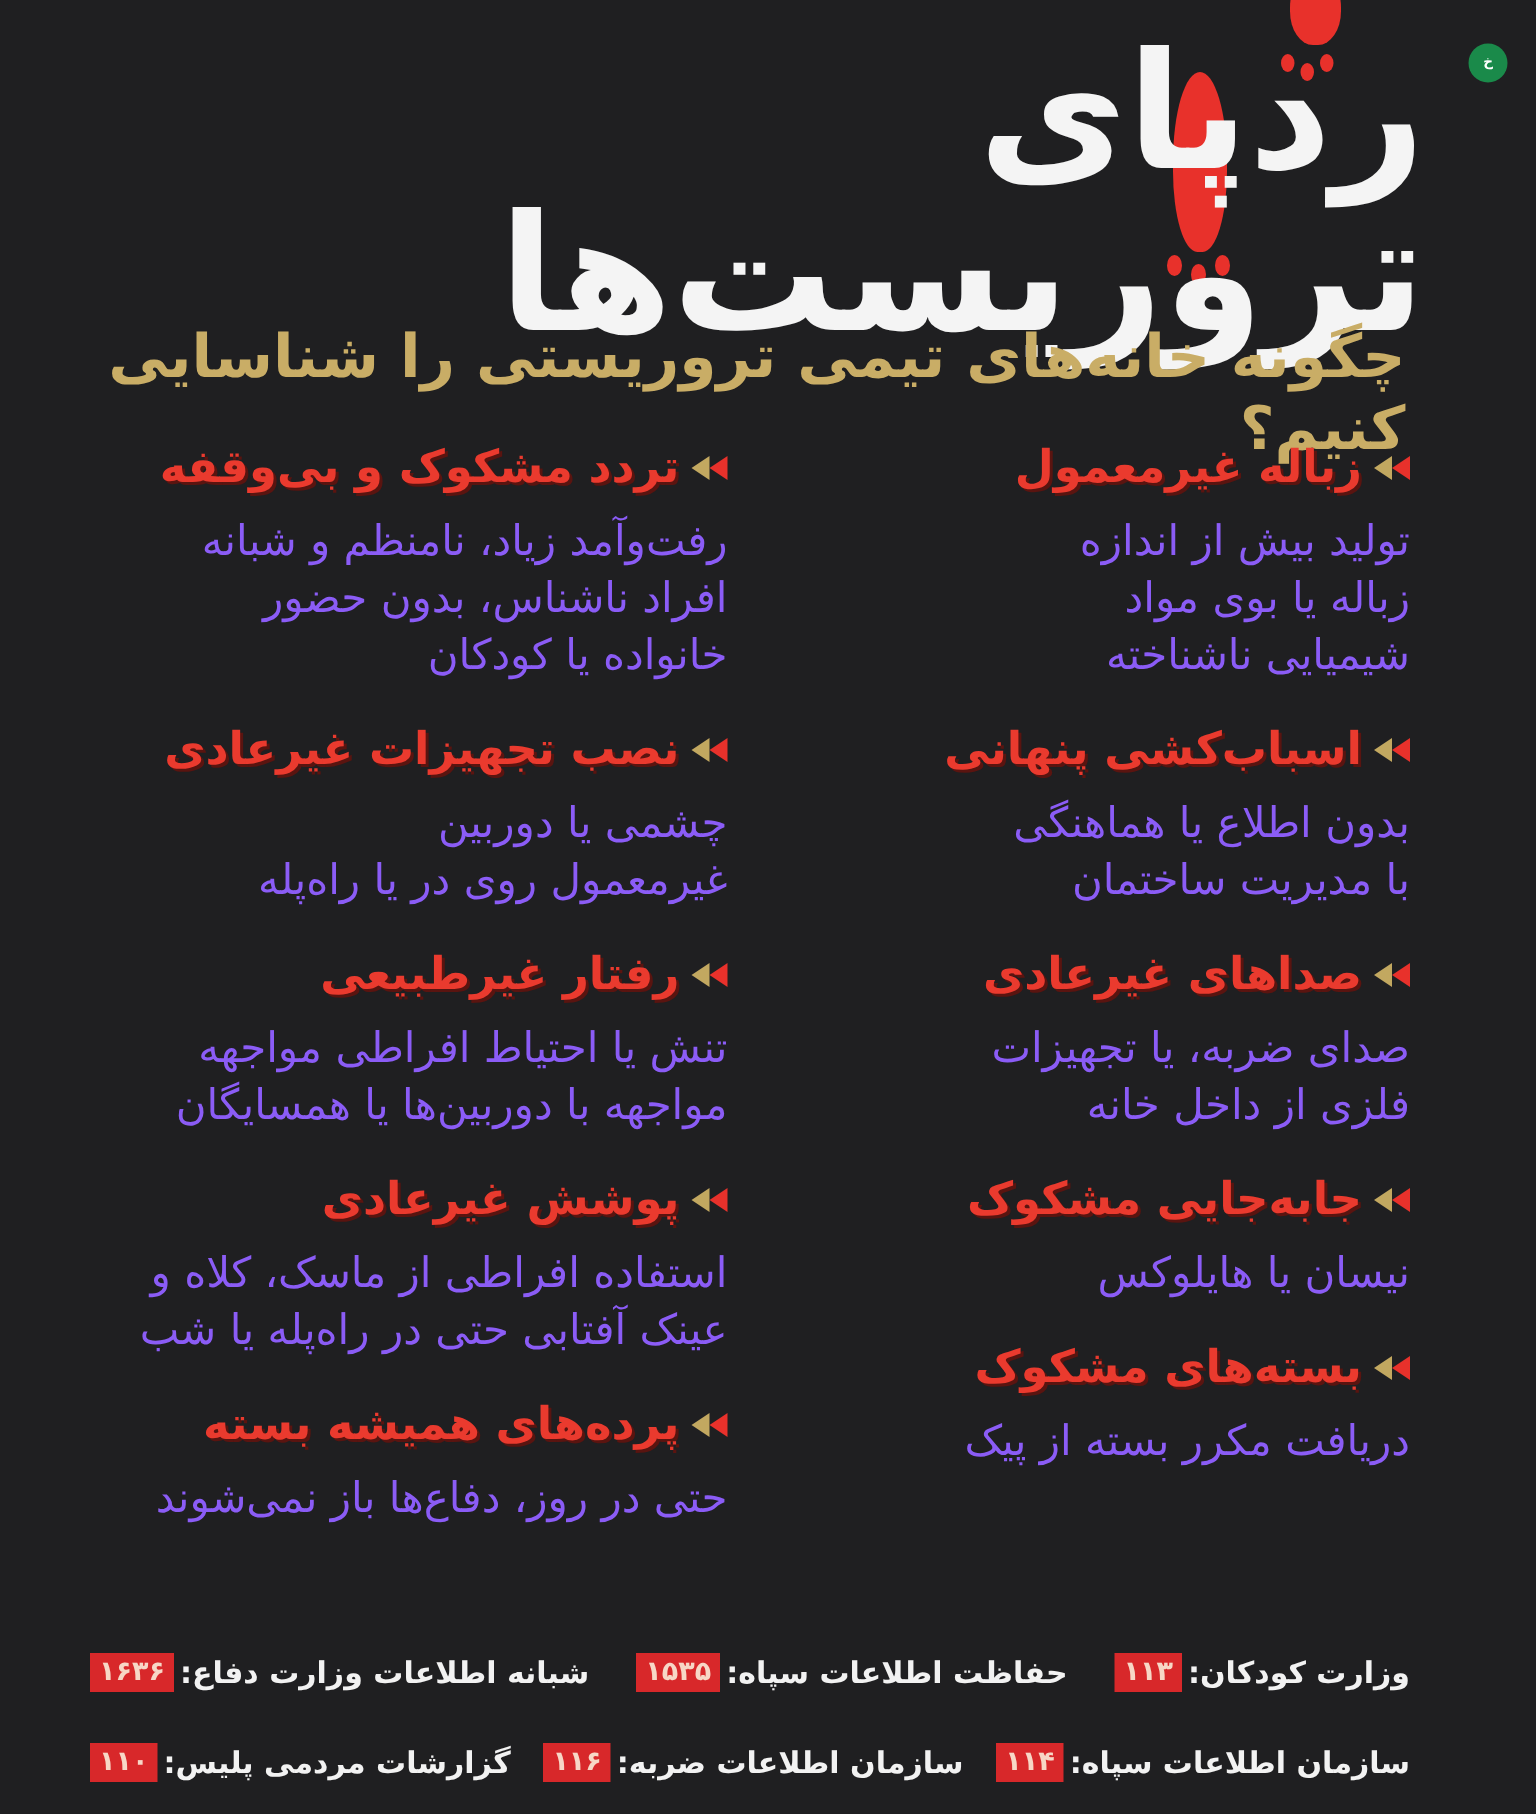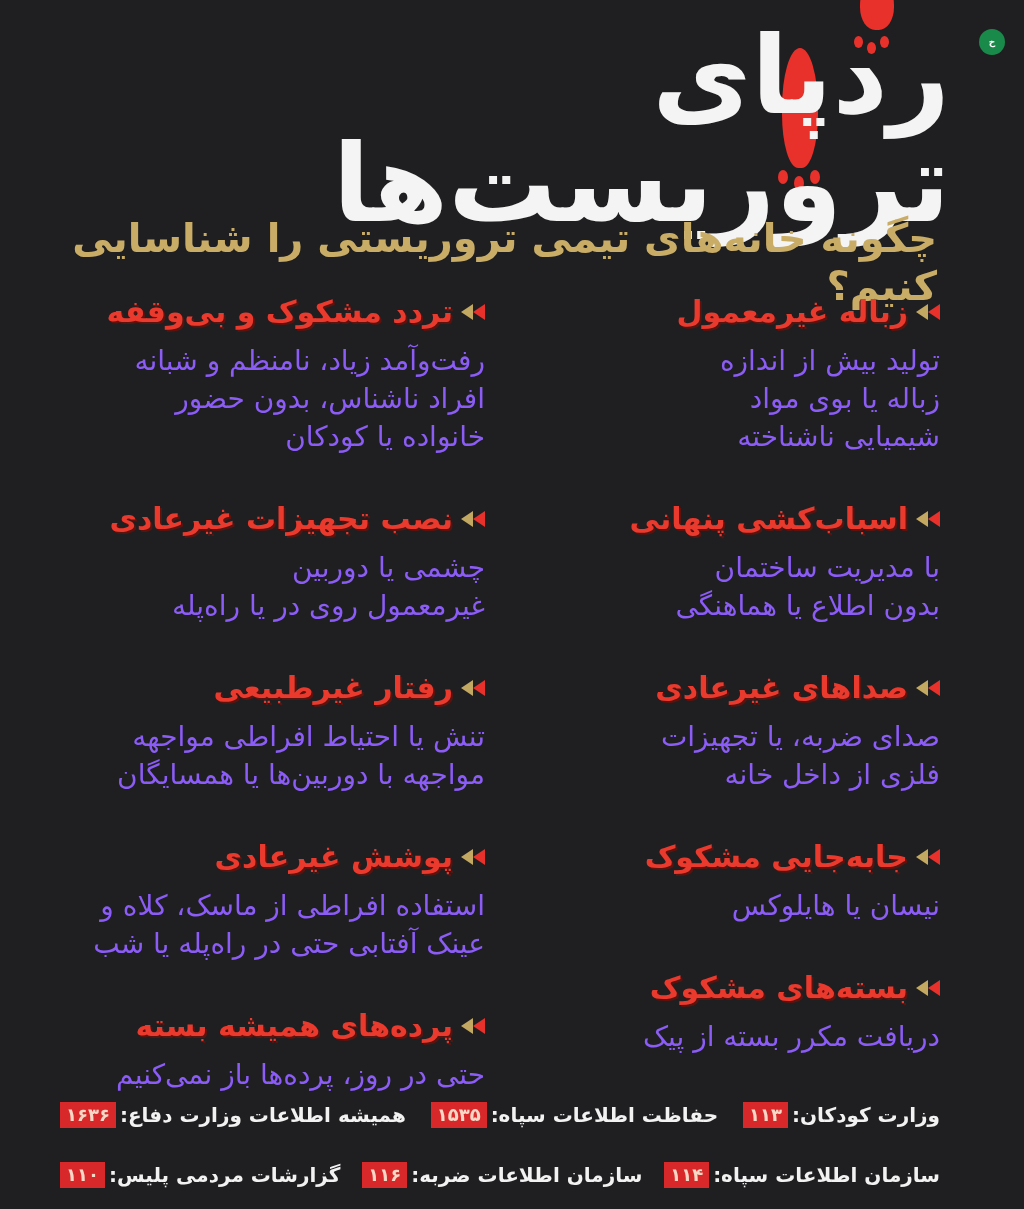--- a/index.html
+++ b/index.html
@@ -12,21 +12,21 @@
     .title-wrap { position: absolute; top: 60px; left: 90px; width: 860px; height: 140px; display: flex; align-items: center; }
     .title { font-family: "DejaVu Sans", sans-serif; font-weight: bold; font-size: 108px; color: #f4f4f4; letter-spacing: -2px; line-height: 1; }
 
     .footprints { position: absolute; top: 0; left: 750px; width: 150px; height: 200px; }
     .fp { position: absolute; background: #e8312b; border-radius: 50% 50% 45% 45%; }
     .toe { position: absolute; background: #e8312b; border-radius: 50%; }
 
     .subtitle { position: absolute; top: 214px; right: 87px; width: 880px; text-align: right; font-weight: bold; font-size: 40px; color: #c9ad66; line-height: 1.2; }
 
     .grid { position: absolute; top: 290px; left: 90px; width: 850px; display: grid; grid-template-columns: 1fr 1fr; column-gap: 60px; }
-    .col { display: flex; flex-direction: column; gap: 19px; }
+    .col { display: flex; flex-direction: column; }
     .item { margin-bottom: 22px; }
     .item-head { display: flex; align-items: center; justify-content: flex-start; gap: 8px; height: 44px; }
     .arrows { display: flex; direction: ltr; gap: 0; flex-shrink: 0; }
     .arr { width: 0; height: 0; border-top: 8px solid transparent; border-bottom: 8px solid transparent; }
     .arr.gold { border-right: 12px solid #c2a860; }
     .arr.red { border-right: 12px solid #e8312b; }
     .item-title { font-weight: bold; font-size: 30px; color: #ea3a2e; text-shadow: 2px 2px 0 #5a1410; line-height: 1; }
     .lines { margin-top: 8px; }
     .line { font-size: 28px; color: #8b5cf6; line-height: 38px; font-weight: normal; text-align: right; }
 
@@ -80,22 +80,22 @@
     </div>
     <div class="item">
       <div class="item-head">
         <span class="arrows">
             <span class="arr gold"></span>
             <span class="arr red"></span>
           </span>
         <span class="item-title">اسباب‌کشی پنهانی</span>
       </div>
       <div class="lines">
+        <div class="line">بدون اطلاع یا هماهنگی</div>
         <div class="line">با مدیریت ساختمان</div>
-        <div class="line">بدون اطلاع یا هماهنگی</div>
       </div>
     </div>
     <div class="item">
       <div class="item-head">
         <span class="arrows">
             <span class="arr gold"></span>
             <span class="arr red"></span>
           </span>
         <span class="item-title">صداهای غیرعادی</span>
       </div>
@@ -186,37 +186,37 @@
     </div>
     <div class="item">
       <div class="item-head">
         <span class="arrows">
             <span class="arr gold"></span>
             <span class="arr red"></span>
           </span>
         <span class="item-title">پرده‌های همیشه بسته</span>
       </div>
       <div class="lines">
-        <div class="line">حتی در روز، پرده‌ها باز نمی‌کنیم</div>
+        <div class="line">حتی در روز، دفاع‌ها باز نمی‌شوند</div>
       </div>
     </div>
   </div>
 </div>
 
 <div class="contacts r1">
   <div class="contact">
     <span>وزارت کودکان:</span>
     <span class="num">۱۱۳</span>
   </div>
   <div class="contact">
     <span>حفاظت اطلاعات سپاه:</span>
     <span class="num">۱۵۳۵</span>
   </div>
   <div class="contact">
-    <span>همیشه اطلاعات وزارت دفاع:</span>
+    <span>شبانه اطلاعات وزارت دفاع:</span>
     <span class="num">۱۶۳۶</span>
   </div>
 </div>
 
 <div class="contacts r2">
   <div class="contact">
     <span>سازمان اطلاعات سپاه:</span>
     <span class="num">۱۱۴</span>
   </div>
   <div class="contact">

